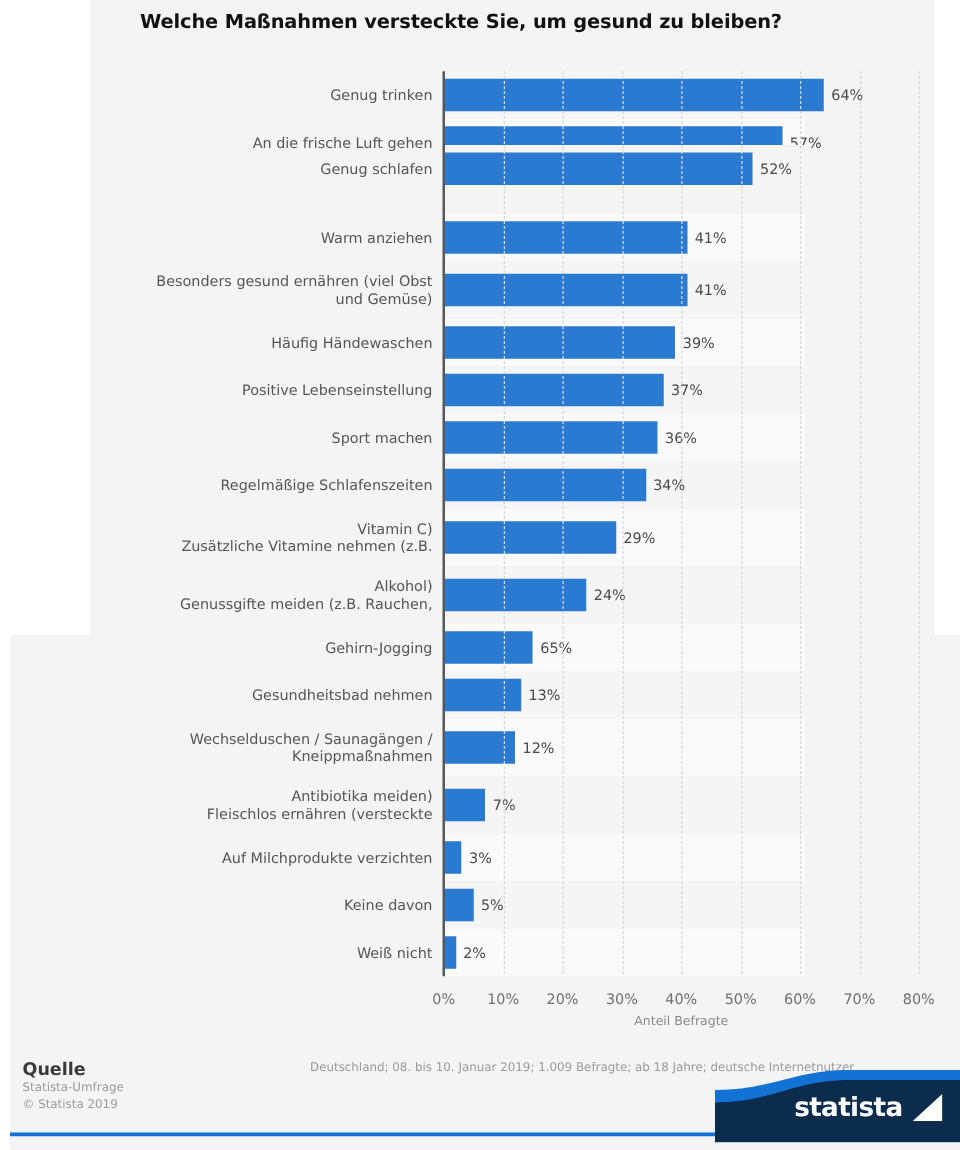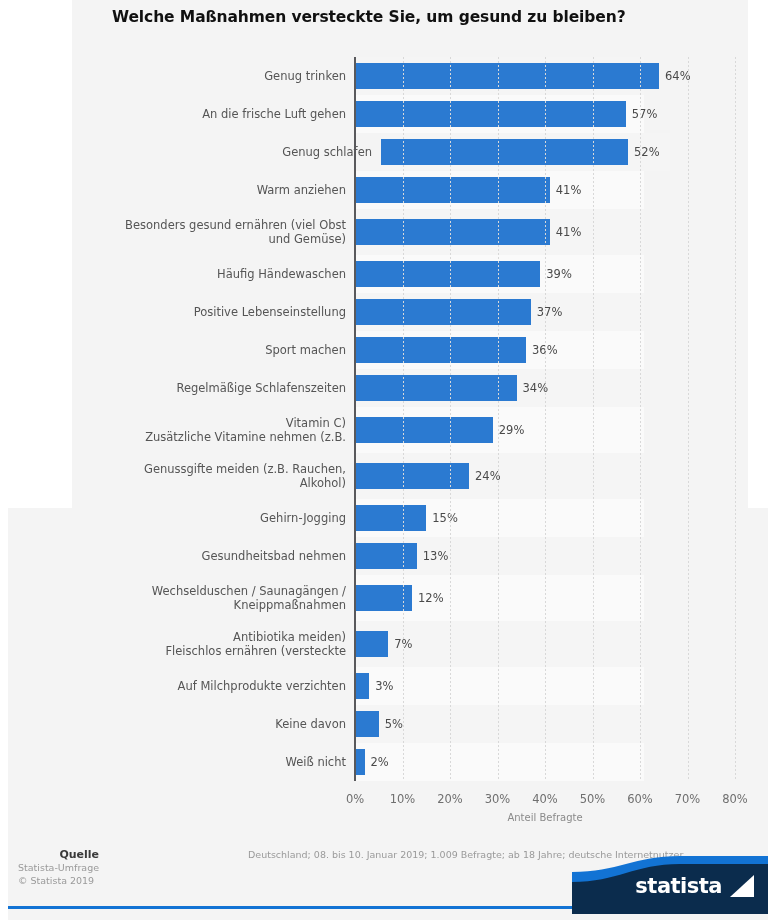--- a/index.html
+++ b/index.html
@@ -69,21 +69,21 @@
   .tick{
     position:absolute;top:792px;font-size:11.5px;color:#6f6f6f;
     transform:translateX(-50%);white-space:nowrap;
   }
   .axis-title{
     position:absolute;top:812px;left:355px;width:380px;text-align:center;
     font-size:10px;color:#8a8a8a;
   }
 
   
-  .f-head{font-size:11px;font-weight:bold;color:#3a3a3a;text-align:right;}
+  .f-head{font-size:14px;font-weight:bold;color:#3a3a3a;}
   .f-sub{font-size:9.5px;color:#9a9a9a;line-height:13px;}
   #src-block{position:absolute;left:10px;top:12px;}
   #info-block{position:absolute;left:240px;top:12px;width:520px;}
   #bottom-rule{
     position:absolute;left:8px;top:906px;width:760px;height:3px;background:#1273d4;
   }
 
   
   #logo{
     position:absolute;right:0;bottom:6px;width:196px;height:58px;overflow:hidden;
@@ -112,21 +112,21 @@
         <div class="val" style="left: 665px; top: 12px;">64%</div>
       </div>
       <div class="row odd" style="top: 95px; height: 38px;">
         <div class="band"></div>
         <div class="cat" style="top: 12px;">
           <div>An die frische Luft gehen</div>
         </div>
         <div class="bar" style="width: 270.75px; top: 6px; background: rgb(43, 122, 209);"></div>
         <div class="val" style="left: 631.75px; top: 12px;">57%</div>
       </div>
-      <div class="row even" style="top: 133px; height: 38px; margin-left: 26px;">
+      <div class="row even" style="top: 116px; height: 38px;">
         <div class="band"></div>
         <div class="cat" style="top: 12px;">
           <div>Genug schlafen</div>
         </div>
         <div class="bar" style="width: 247px; top: 6px; background: rgb(43, 122, 209);"></div>
         <div class="val" style="left: 608px; top: 12px;">52%</div>
       </div>
       <div class="row odd" style="top: 171px; height: 38px;">
         <div class="band"></div>
         <div class="cat" style="top: 12px;">
@@ -181,22 +181,22 @@
         <div class="cat" style="top: 9px;">
           <div>Vitamin C)</div>
           <div>Zusätzliche Vitamine nehmen (z.B.</div>
         </div>
         <div class="bar" style="width: 137.75px; top: 10px; background: rgb(43, 122, 209);"></div>
         <div class="val" style="left: 498.75px; top: 16px;">29%</div>
       </div>
       <div class="row even" style="top: 453px; height: 46px;">
         <div class="band"></div>
         <div class="cat" style="top: 9px;">
+          <div>Alkohol)</div>
           <div>Genussgifte meiden (z.B. Rauchen,</div>
-          <div>Alkohol)</div>
         </div>
         <div class="bar" style="width: 114px; top: 10px; background: rgb(43, 122, 209);"></div>
         <div class="val" style="left: 475px; top: 16px;">24%</div>
       </div>
       <div class="row odd" style="top: 499px; height: 38px;">
         <div class="band"></div>
         <div class="bar" style="width: 71.25px; top: 6px; background: rgb(43, 122, 209);"></div>
       </div>
       <div class="grid" style="left: 402.5px; top: 57px; height: 724px;"></div>
       <div class="grid" style="left: 450px; top: 57px; height: 724px;"></div>
@@ -211,21 +211,21 @@
 </div>
 
 <div id="lower-panel">
   <div class="stage" id="stage-lower" style="left:-8px;top:-508px;">
       <div class="row odd" style="top: 499px; height: 38px;">
         <div class="band"></div>
         <div class="cat" style="top: 12px;">
           <div>Gehirn-Jogging</div>
         </div>
         <div class="bar" style="width: 71.25px; top: 6px; background: rgb(43, 122, 209);"></div>
-        <div class="val" style="left: 432.25px; top: 12px;">15%</div>
+        <div class="val" style="left: 432.25px; top: 12px;">65%</div>
       </div>
       <div class="row even" style="top: 537px; height: 38px;">
         <div class="band"></div>
         <div class="cat" style="top: 12px;">
           <div>Gesundheitsbad nehmen</div>
         </div>
         <div class="bar" style="width: 61.75px; top: 6px; background: rgb(43, 122, 209);"></div>
         <div class="val" style="left: 422.75px; top: 12px;">13%</div>
       </div>
       <div class="row odd" style="top: 575px; height: 46px;">

